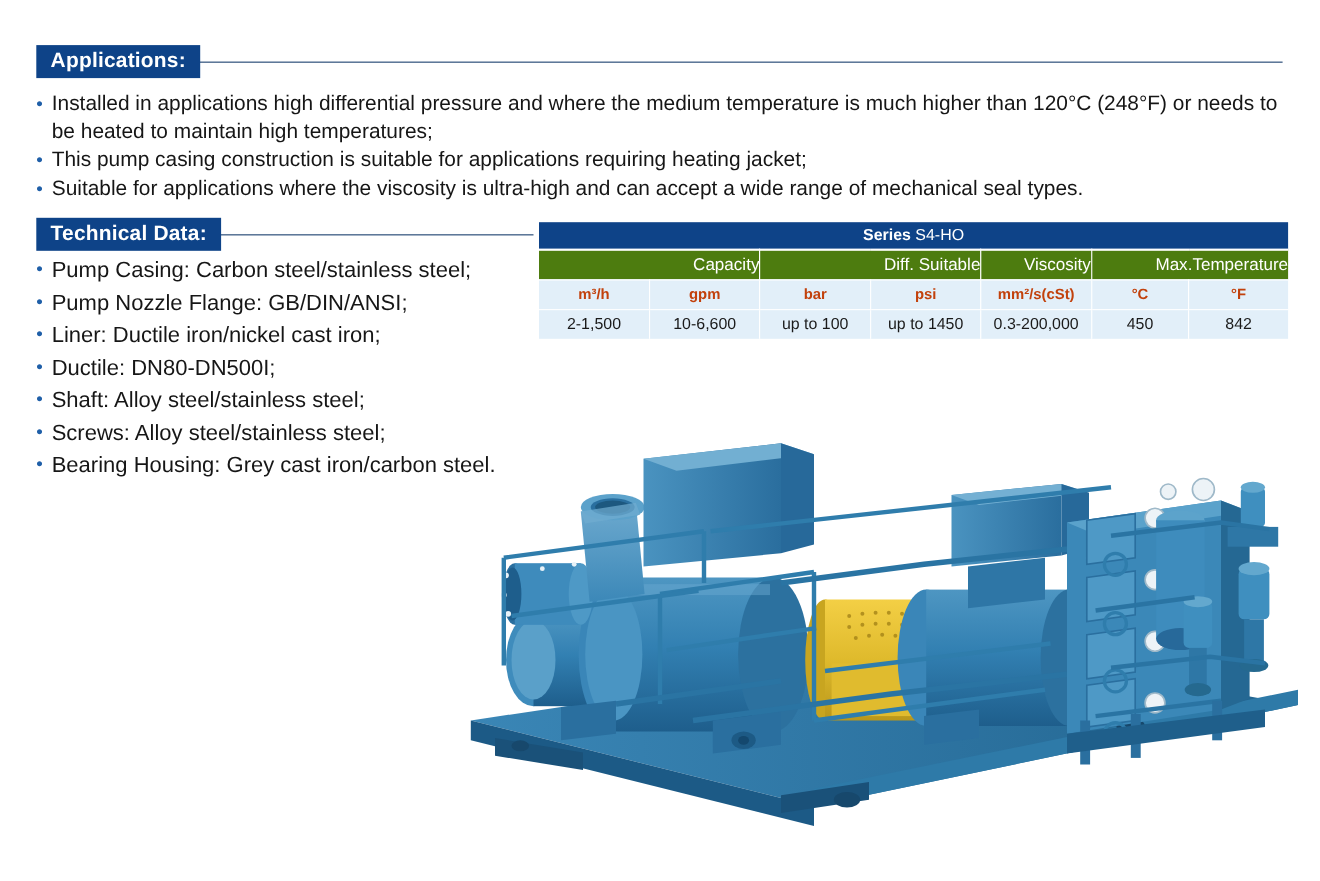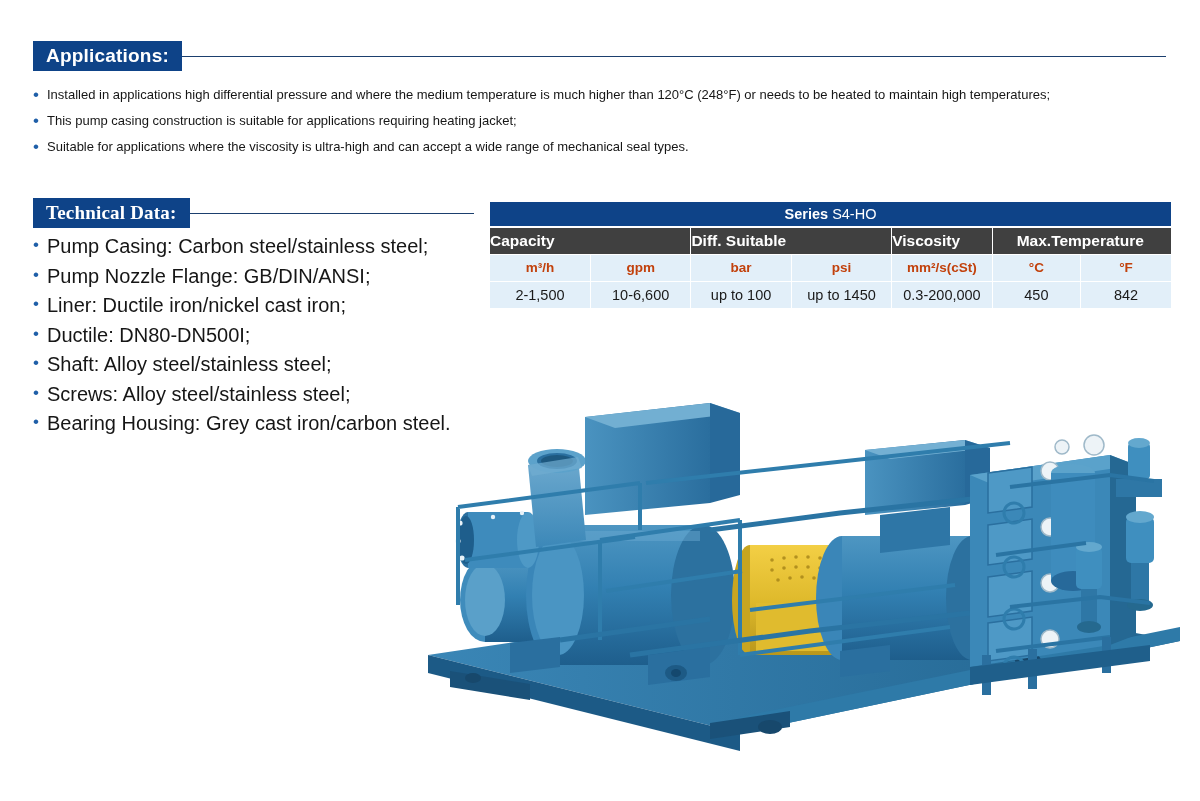--- a/index.html
+++ b/index.html
@@ -24,30 +24,30 @@
     font-size: 19px;
     white-space: nowrap;
     z-index: 2;
   }
   .section-head .rule {
     height: 1px; background: #1b3f6e; flex: 0 0 auto; margin-left: -1px;
   }
 
   #applications-head { left: 33px; top: 41px; }
   #applications-head .rule { width: 985px; }
-  #technical-head { left: 33px; top: 198px; font-family: Liberation Serif, serif; }
+  #technical-head { left: 33px; top: 198px; }
   #technical-head .rule { width: 285px; }
 
   
   .bullets { position: absolute; }
   .bullet {
     position: relative;
     padding-left: 14px;
     color: #161616;
-    font-size: 13px;
+    font-size: 19px;
     line-height: 25px;
   }
   .bullet::before {
     content: "\2022";
     position: absolute;
     left: 0; top: 0;
     color: #1F5FA8;
     font-size: 17px;
     line-height: 25px;
   }
@@ -67,22 +67,22 @@
   }
   .spec-table td, .spec-table th { padding: 0; }
   .spec-table .hdr-series {
     background: #0E4388; color: #fff;
     height: 25px; text-align: center; font-size: 14.5px;
     border-bottom: 2px solid #ffffff;
   }
   .spec-table .hdr-series .s-bold { font-weight: bold; }
   .spec-table .hdr-series .s-norm { font-weight: normal; }
   .spec-table .hdr-group {
-    background: #404040; color: #fff;
-    height: 27px; text-align: left; font-weight: bold; font-size: 15.5px;
+    background: #4d7c0f; color: #fff;
+    height: 27px; text-align: right; font-weight: normal; font-size: 15.5px;
     border-right: 1.5px solid #ffffff;
     border-bottom: 1.5px solid #ffffff;
   }
   .spec-table .hdr-group.last { border-right: none; padding-left: 24px; }
   .spec-table .unit-cell {
     background: #E2EFF9; color: #c2410c;
     height: 27px; text-align: center; font-weight: bold; font-size: 13.5px;
     border-right: 1.5px solid #ffffff;
     border-bottom: 1.5px solid #ffffff;
   }

